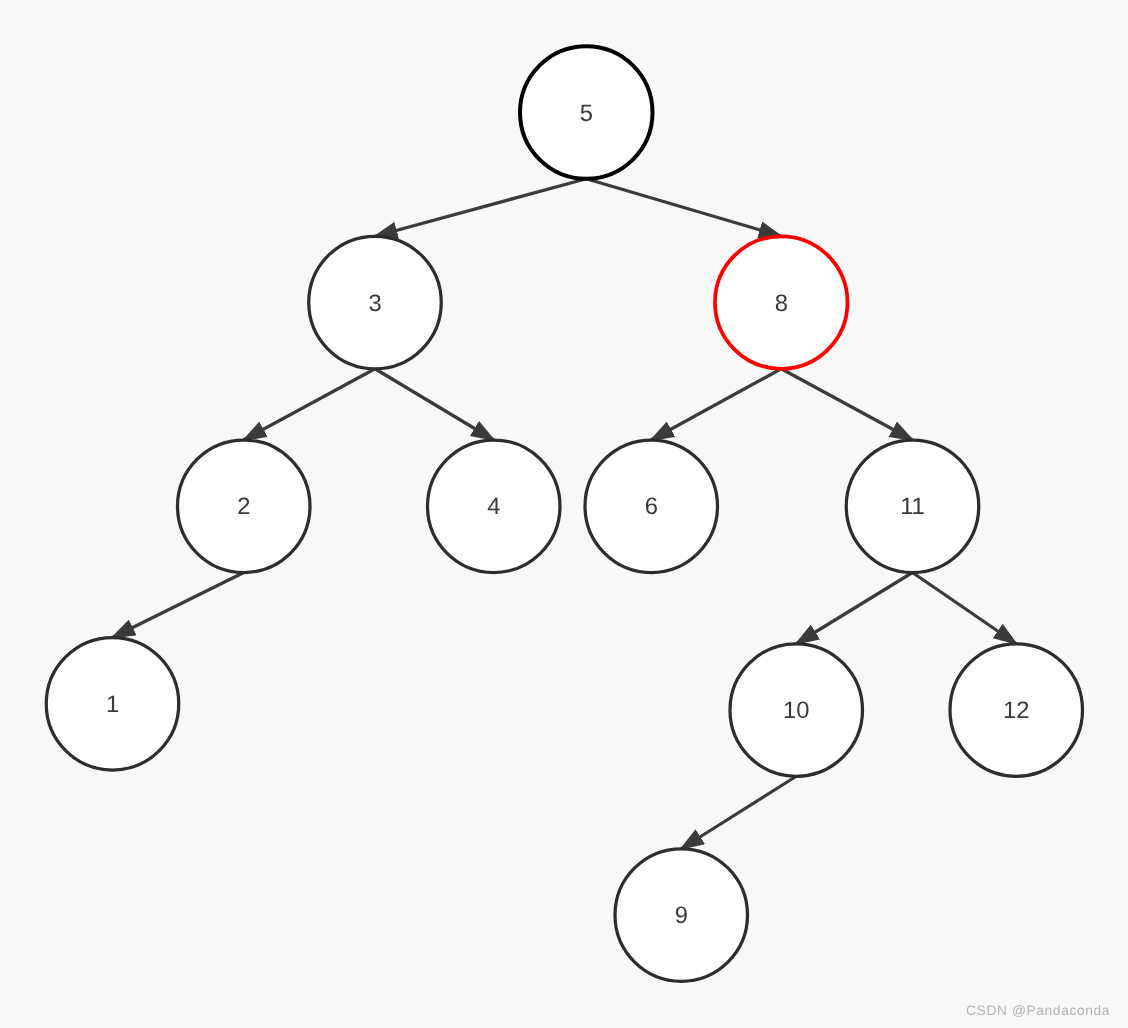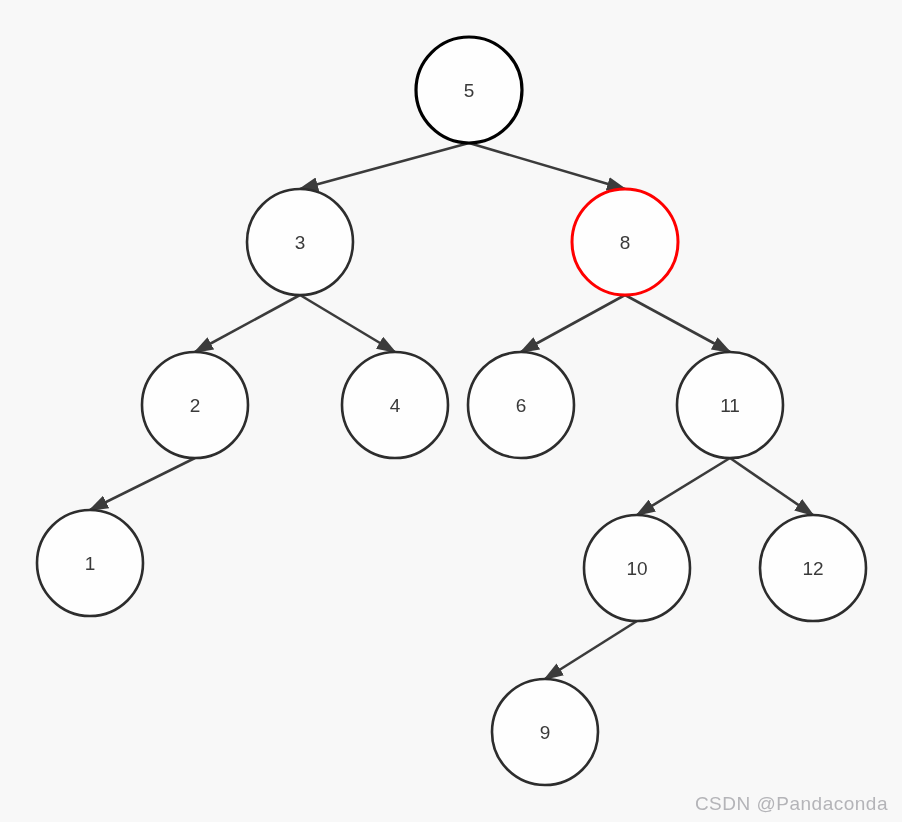--- a/index.html
+++ b/index.html
@@ -25,21 +25,21 @@
   }
   svg.tree text.node-label {
     font-family: "Liberation Sans", sans-serif;
     font-size: 19px;
     text-anchor: middle;
   }
   .watermark {
     position: absolute;
     right: 14px;
     bottom: 7px;
-    font-size: 19px;
+    font-size: 11px;
     letter-spacing: 0.5px;
     font-family: "Liberation Sans", sans-serif;
     user-select: none;
   }
 </style>
 </head>
 <body>
 
 <div class="canvas-wrap">
   <svg class="tree" viewBox="0 0 902 822">

